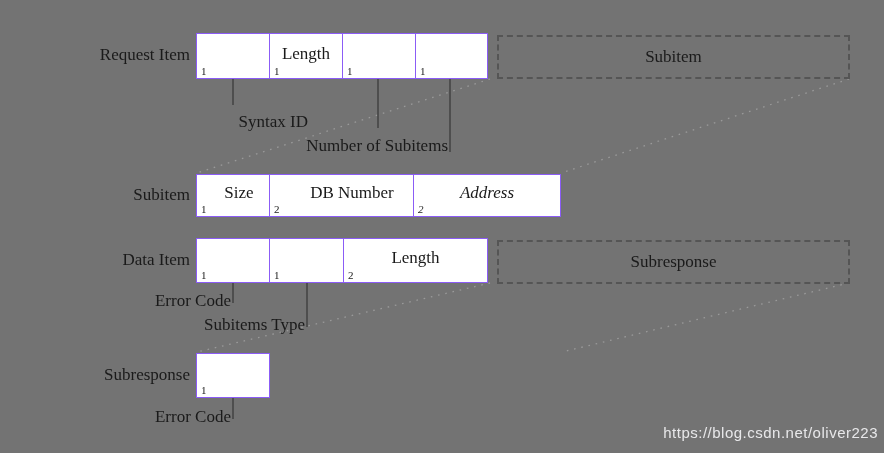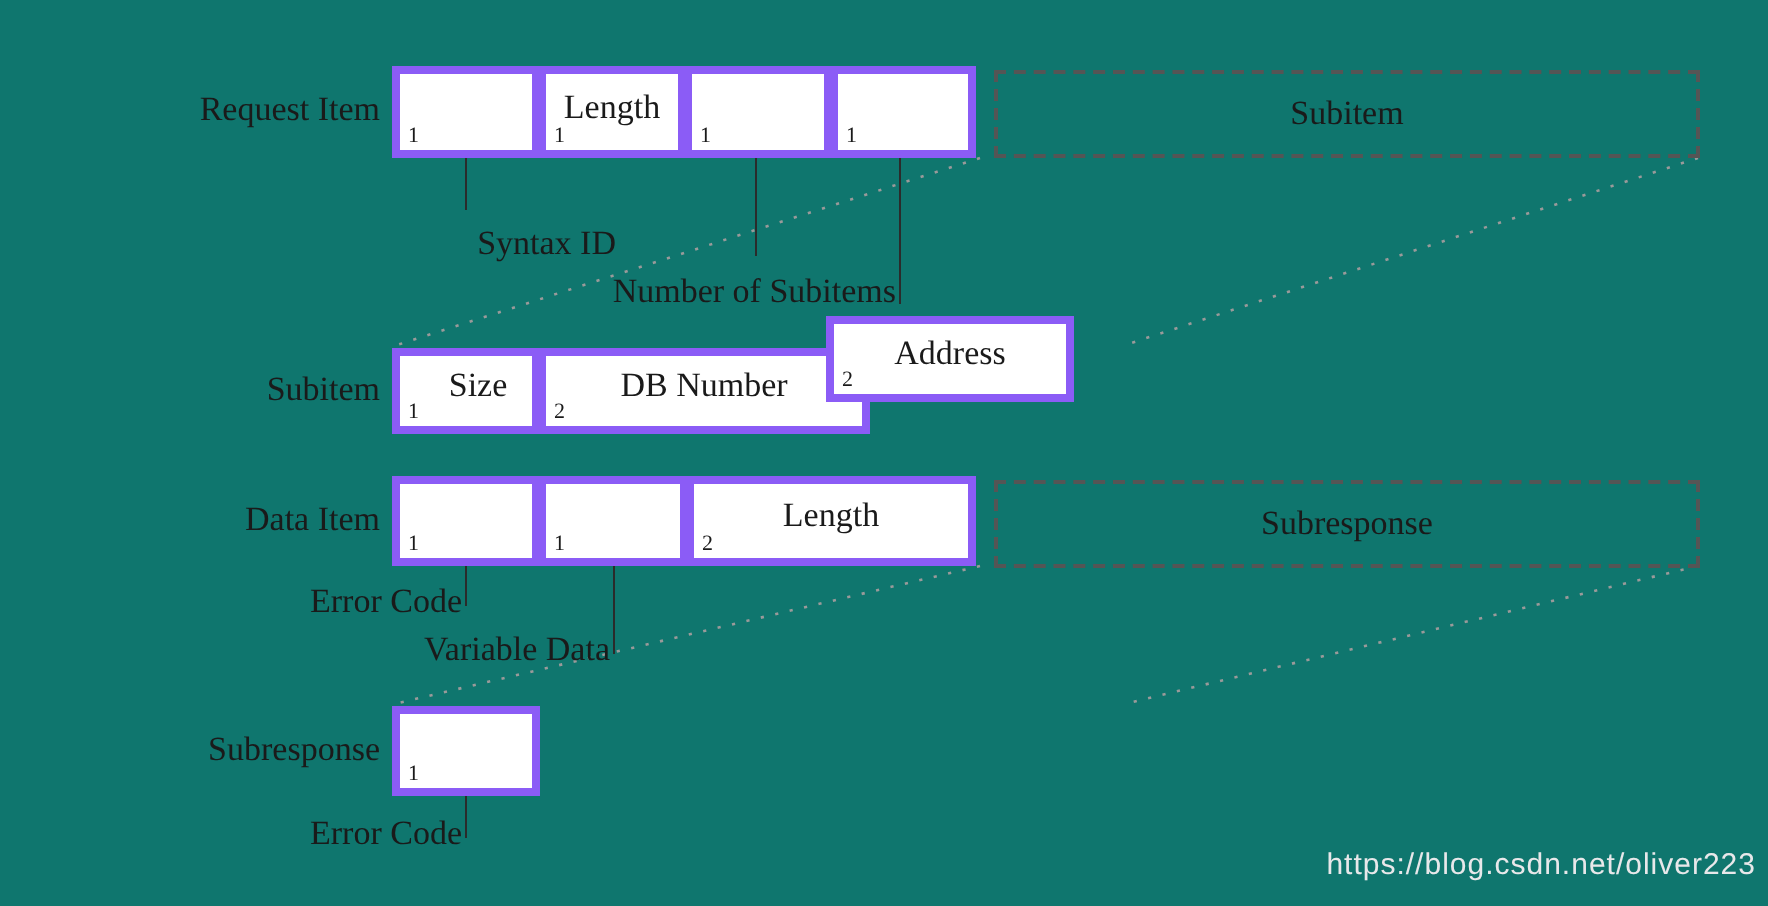--- a/index.html
+++ b/index.html
@@ -1,34 +1,34 @@
 <!DOCTYPE html>
 <html><head>
 <meta charset="utf-8">
 <style>
   html, body { margin: 0; padding: 0; background: #fff; }
   .canvas {
     position: relative;
     width: 884px;
     height: 453px;
-    background: #0f766e;
+    background: #737373;
     font-family: "Liberation Serif", "DejaVu Serif", serif;
     color: #1a1a1a;
     overflow: hidden;
   }
   .overlay {
     position: absolute;
     left: 0; top: 0;
     width: 884px; height: 453px;
     pointer-events: none;
   }
   .fbox {
     position: absolute;
     box-sizing: border-box;
-    border: 4px solid #8b5cf6;
+    border: 1px solid #8b5cf6;
     background: #ffffff;
     display: flex;
     align-items: center;
     justify-content: center;
     font-size: 17px;
     padding-bottom: 5px;
   }
   .fbox .sub {
     position: absolute;
     left: 4px;
@@ -121,21 +121,21 @@
   <div class="rowlabel" style="top:185px; width:190px;">Subitem</div>
 
   <div class="fbox" style="left:196px; top:174px; width:74px; height:43px;padding-left:12px;">
     <span>Size</span>
     <span class="sub">1</span>
   </div>
   <div class="fbox" style="left:269px; top:174px; width:166px; height:43px;">
     <span>DB Number</span>
     <span class="sub">2</span>
   </div>
-  <div class="fbox" style="left:413px; top:158px; width:124px; height:43px;">
+  <div class="fbox" style="left:413px; top:174px; width:148px; height:43px;font-style:italic;">
     <span>Address</span>
     <span class="sub">2</span>
   </div>
 
   <div class="rowlabel" style="top:250px; width:190px;">Data Item</div>
 
   <div class="fbox" style="left:196px; top:238px; width:74px; height:45px;">
     <span></span>
     <span class="sub">1</span>
   </div>
@@ -145,21 +145,21 @@
   </div>
   <div class="fbox" style="left:343px; top:238px; width:145px; height:45px;">
     <span>Length</span>
     <span class="sub">2</span>
   </div>
   <div class="dashedbox" style="left:497px; top:240px; width:353px; height:44px;">
     <span>Subresponse</span>
   </div>
 
   <div class="callout" style="top:291px; width:231px;">Error Code</div>
-  <div class="callout" style="top:315px; width:305px;">Variable Data</div>
+  <div class="callout" style="top:315px; width:305px;">Subitems Type</div>
 
   <div class="rowlabel" style="top:365px; width:190px;">Subresponse</div>
 
   <div class="fbox" style="left:196px; top:353px; width:74px; height:45px;">
     <span></span>
     <span class="sub">1</span>
   </div>
 
   <div class="callout" style="top:407px; width:231px;">Error Code</div>
 

